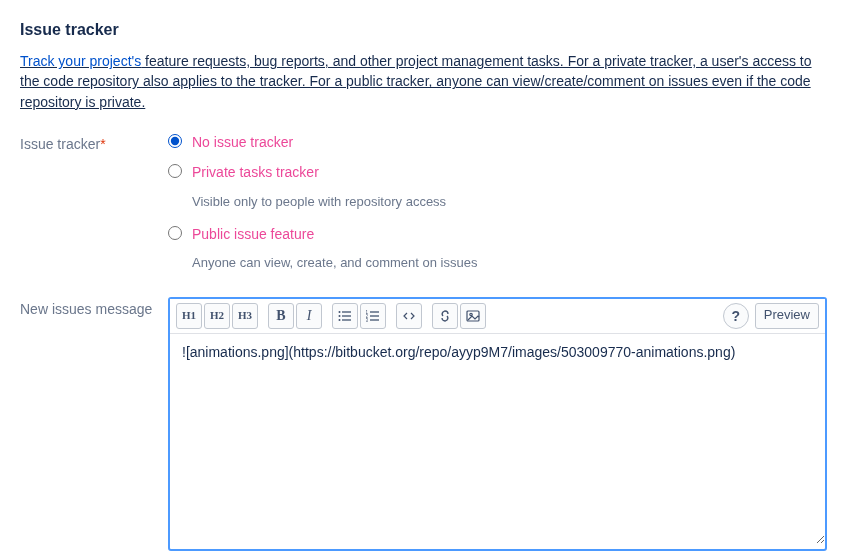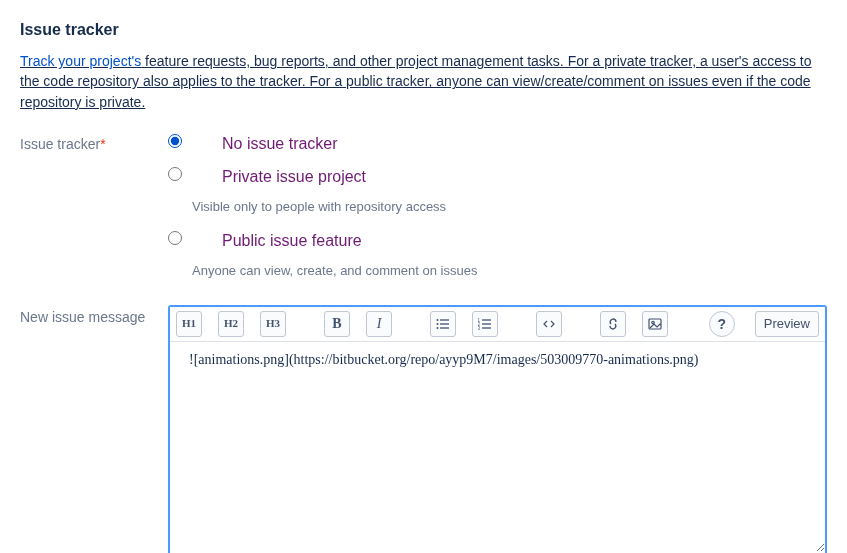--- a/index.html
+++ b/index.html
@@ -49,24 +49,23 @@
     margin-bottom: 10px;
   }
   .radio-item input[type=radio] {
     width: 14px;
     height: 14px;
     margin-top: 2px;
     margin-right: 10px;
     accent-color: #0052cc;
   }
   .radio-label {
-    color: #701a75;
-    font-size: 16px;
-    cursor: pointer;
-    margin-left: 30px;
+    color: #ec4899;
+    font-size: 14px;
+    cursor: pointer;
   }
   .radio-help {
     color: #6b778c;
     font-size: 13px;
     margin-left: 24px;
     margin-top: 2px;
     margin-bottom: 12px;
   }
   .editor {
     border: 1px solid #dfe1e6;
@@ -74,21 +73,21 @@
   }
   .editor.focused {
     border: 2px solid #4c9aff;
   }
   .toolbar {
     display: flex;
     align-items: center;
     padding: 4px 6px;
     border-bottom: 1px solid #dfe1e6;
     background: #fff;
-    gap: 16px;
+    gap: 2px;
   }
   .tb-btn {
     width: 26px;
     height: 26px;
     border: 1px solid #c1c7d0;
     border-radius: 3px;
     background: #fafbfc;
     display: flex;
     align-items: center;
     justify-content: center;
@@ -128,23 +127,23 @@
     font-size: 13px;
     display: flex;
     align-items: center;
     text-align: center;
   }
   .editor textarea {
     width: 100%;
     height: 210px;
     border: none;
     outline: none;
-    padding: 10px 19px;
-    font-size: 14px;
-    font-family: Liberation Serif, serif;
+    padding: 10px 12px;
+    font-size: 14px;
+    font-family: Liberation Sans, sans-serif;
     color: #172b4d;
     resize: both;
     background: #fff;
   }
   svg { display: block; }
 </style>
 </head>
 <body>
 
 <h2 class="section-title">Issue tracker</h2>
@@ -160,36 +159,36 @@
   <div class="row-content">
     <div>
       <label class="radio-item">
         <input type="radio" name="tracker" checked="" style="">
         <span class="radio-label">No issue tracker</span>
       </label>
     </div>
     <div>
       <label class="radio-item">
         <input type="radio" name="tracker" style="">
-        <span class="radio-label">Private issue project</span>
+        <span class="radio-label">Private tasks tracker</span>
       </label>
       <div class="radio-help">Visible only to people with repository access</div>
     </div>
     <div>
       <label class="radio-item">
         <input type="radio" name="tracker" style="">
         <span class="radio-label">Public issue feature</span>
       </label>
       <div class="radio-help">Anyone can view, create, and comment on issues</div>
     </div>
   </div>
 </div>
 
 <div class="row">
-  <div class="row-label">New issue message</div>
+  <div class="row-label">New issues message</div>
   <div class="row-content">
     <div class="editor focused">
       <div class="toolbar">
         <div class="tb-btn h">H1</div>
         <div class="tb-btn h">H2</div>
         <div class="tb-btn h">H3</div>
         <div class="tb-sep"></div>
         <div class="tb-btn bold">B</div>
         <div class="tb-btn italic">I</div>
         <div class="tb-sep"></div>

